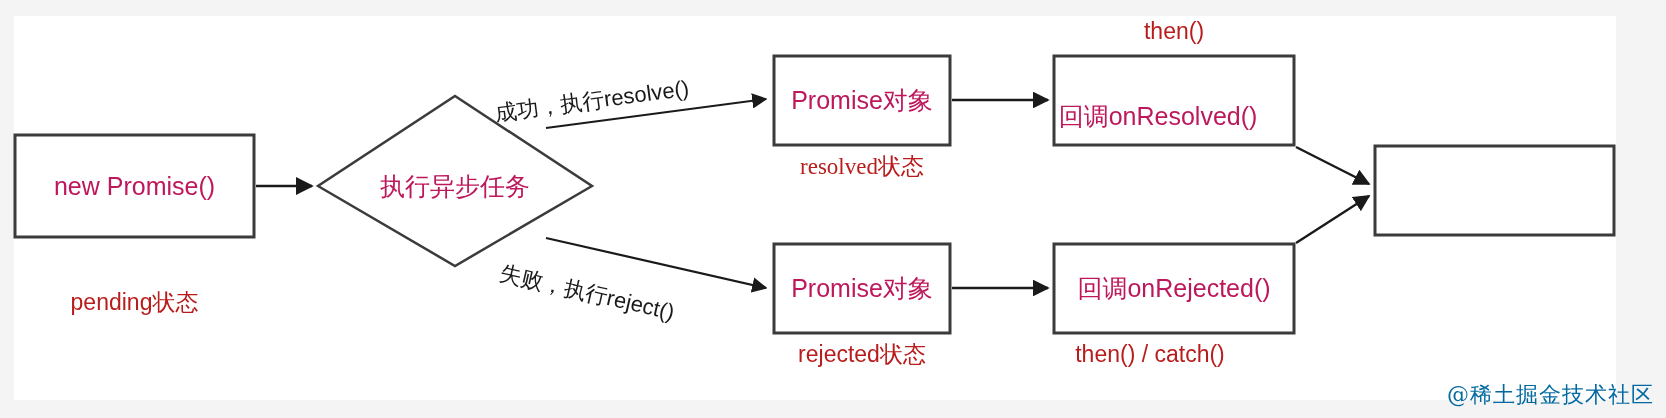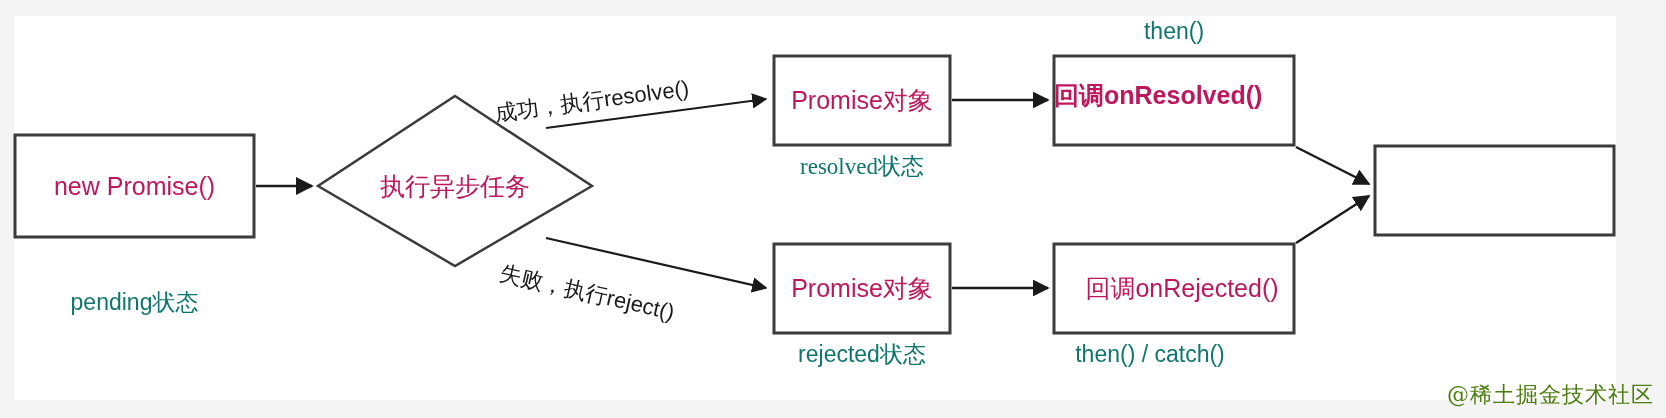--- a/index.html
+++ b/index.html
@@ -38,39 +38,39 @@
     position: absolute;
     font-size: 25px;
     color: #be185d;
     white-space: nowrap;
     text-align: center;
     line-height: 1;
   }
   .caption {
     position: absolute;
     font-size: 23px;
-    color: #0f766e;
+    color: #b91c1c;
     white-space: nowrap;
     text-align: center;
     line-height: 1;
   }
   .edge-label {
     position: absolute;
     font-size: 22px;
     color: #1a1a1a;
     white-space: nowrap;
     line-height: 1;
     transform-origin: left center;
   }
   .watermark {
     position: absolute;
     right: 12px;
     bottom: 8px;
     font-size: 22px;
-    color: #4d7c0f;
+    color: #0369a1;
     letter-spacing: 1px;
     white-space: nowrap;
     font-family: "DejaVu Serif", serif;
   }
 </style>
 </head>
 <body>
 
 <div id="screenshot">
 
@@ -115,29 +115,29 @@
   <div class="node-label" style="left:15px; top:174px; width:239px;">new Promise()</div>
 
   <div class="caption" style="left:15px; top:250px; width:239px;margin-top:41px;">pending状态</div>
 
   <div class="node-label" style="left:318px; top:174px; width:274px;">执行异步任务</div>
 
   <div class="node-label" style="left:774px; top:88px; width:176px;">Promise对象</div>
 
   <div class="caption" style="left:754px; top:155px; width:216px;font-family:Liberation Serif, serif;">resolved状态</div>
 
-  <div class="node-label" style="left:1054px; top:83px; width:208px;font-weight:bold;">回调onResolved()</div>
+  <div class="node-label" style="left:1054px; top:104px; width:208px;">回调onResolved()</div>
 
   <div class="caption" style="left:1054px; top:20px; width:240px;">then()</div>
 
   <div class="node-label" style="left:774px; top:276px; width:176px;">Promise对象</div>
 
   <div class="caption" style="left:754px; top:343px; width:216px;">rejected状态</div>
 
-  <div class="node-label" style="left:1054px; top:276px; width:240px;margin-left:8px;">回调onRejected()</div>
+  <div class="node-label" style="left:1054px; top:276px; width:240px;">回调onRejected()</div>
 
   <div class="caption" style="left:1010px; top:343px; width:280px;">then() / catch()</div>
 
 
   <div class="edge-label" style="left:495px; top:103px; transform: rotate(-7.5deg);">成功，执行resolve()</div>
 
   <div class="edge-label" style="left:500px; top:262px; transform: rotate(13deg);">失败，执行reject()</div>
 
   <div class="watermark">@稀土掘金技术社区</div>
 

